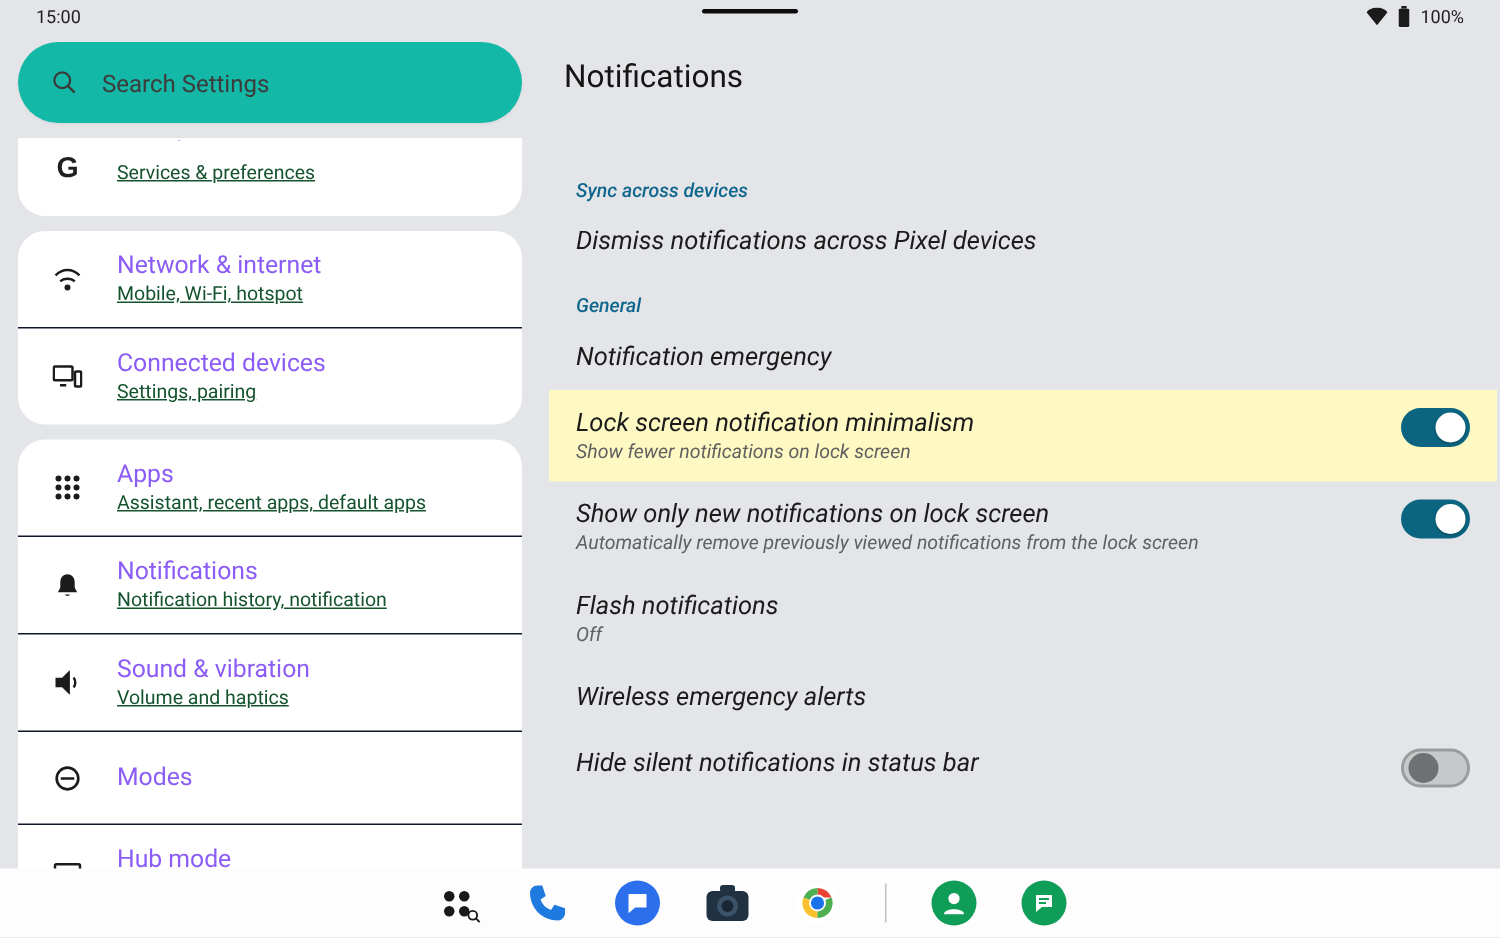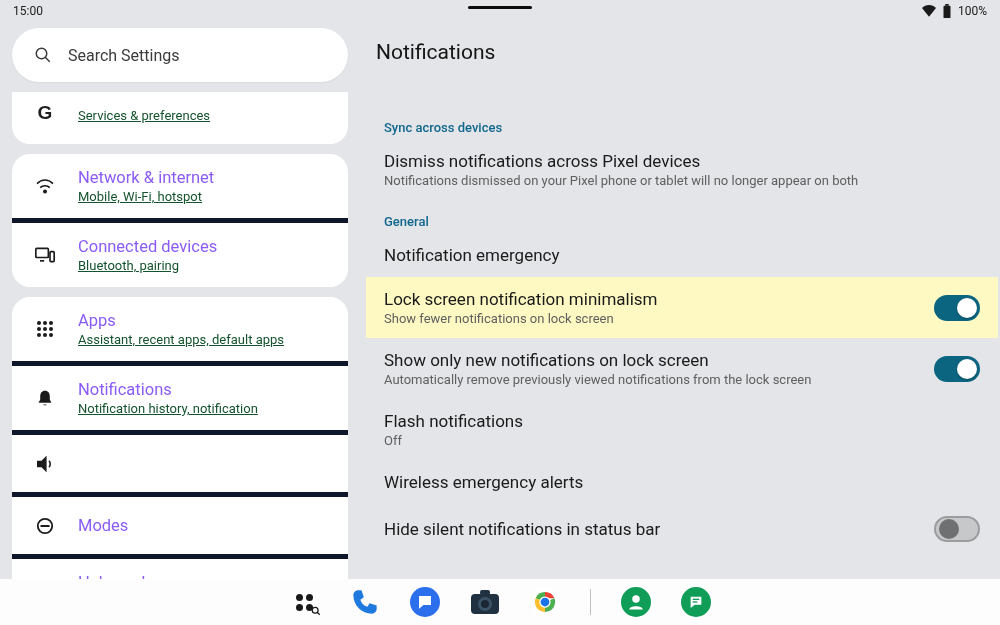--- a/index.html
+++ b/index.html
@@ -1,43 +1,43 @@
 <!DOCTYPE html>
 <html><head>
 <meta charset="utf-8">
 <style>
   * { box-sizing: border-box; margin: 0; padding: 0; font-family: Roboto, "Segoe UI", Arial, sans-serif; }
   html, body { width: 1000px; height: 625px; overflow: hidden; background: #e3e5e8; color: #1b1b1b; }
   .screen { width: 1000px; height: 625px; position: relative; display: flex; flex-direction: column; }
-  .statusbar { height: 22px; display: flex; align-items: center; padding: 0 13px; font-size: 12px; color: #202020; }
+  .statusbar { height: 22px; display: flex; align-items: center; padding: 0 24px; font-size: 12px; color: #202020; }
   .statusbar .right { margin-left: auto; display: flex; align-items: center; gap: 6px; }
   .handle { position: absolute; top: 6px; left: 50%; transform: translateX(-50%); width: 64px; height: 3px; background: #0b0b0b; border-radius: 2px; }
   .content { flex: 1; display: flex; min-height: 0; }
 
   
   .left { width: 360px; padding: 6px 12px 0 12px; display: flex; flex-direction: column; gap: 10px; }
-  .search { background: #ffffff; border-radius: 28px; height: 54px; display: flex; align-items: center; padding: 0 22px; box-shadow: 0 1px 2px rgba(0,0,0,.05); gap: 16px; }
+  .search { background: #14b8a6; border-radius: 28px; height: 54px; display: flex; align-items: center; padding: 0 22px; box-shadow: 0 1px 2px rgba(0,0,0,.05); gap: 16px; }
   .search span { font-size: 16px; color: #3c3c3c; }
   .list-scroll { flex: 1; display: flex; flex-direction: column; gap: 10px; overflow: hidden; }
   .card { background: #fff; border-radius: 18px; overflow: hidden; }
   .item { display: flex; align-items: center; gap: 22px; padding: 14px 22px; min-height: 62px; }
-  .item + .item { border-top: 5px solid #0f172a; }
+  .item + .item { border-top: 1px solid #0f172a; }
   .item.single { min-height: 62px; }
   .item.sel {  }
   .item .ico { width: 22px; display: flex; justify-content: center; color: #1f1f1f; }
   .item .txt .t { font-size: 16.5px; color: #8b5cf6; }
   .item .txt .s { font-size: 13px; color: #14532d; margin-top: 2px; text-decoration: underline; }
   .google-card { background:#fff; border-radius: 0 0 18px 18px; position:relative; }
   .google-card .item { padding-top:4px; padding-bottom:14px; min-height:52px; }
 
   
   .right-pane { flex: 1; background: #e3e5e8; display: flex; flex-direction: column; padding-left: 6px; }
   .page-title { font-size: 21px; font-weight: 400; color: #151515; padding: 18px 10px 16px 10px; }
-  .settings-scroll { flex: 1; overflow: hidden; padding-right: 2px; }
-  .row { padding: 12px 18px; display: flex; align-items: center; gap: 14px; }
+  .settings-scroll { flex: 1; overflow: hidden; padding-right: 2px; font-style: italic; }
+  .row { padding: 12px 18px; display: flex; align-items: flex-start; gap: 14px; }
   .row.highlight { background: #fef9c3; }
   .row .rt { flex: 1; }
   .row .t { font-size: 17px; color: #1b1b1b; }
   .row .s { font-size: 13px; color: #5f6060; margin-top: 2px; }
   .sec-header { padding: 14px 18px 4px 18px; font-size: 13px; font-weight: 500; color: #10678d; }
   .cut-top { height: 26px; overflow: hidden; }
   .cut-top .row { transform: translateY(-50px); }
 
   
   .toggle { width: 46px; height: 26px; border-radius: 13px; position: relative; flex-shrink: 0; }
@@ -122,21 +122,21 @@
           <div class="item">
             <div class="ico">
                 <svg width="20" height="16" viewBox="0 0 24 18" fill="none" stroke="#1b1b1b" stroke-width="2">
                   <rect x="1" y="1" width="15" height="11" rx="1"></rect>
                   <rect x="18" y="5" width="5" height="12" rx="1"></rect>
                   <line x1="6" y1="16" x2="11" y2="16"></line>
                 </svg>
               </div>
             <div class="txt">
                 <div class="t">Connected devices</div>
-                <div class="s">Bluetooth, pairing</div>
+                <div class="s">Settings, pairing</div>
               </div>
           </div>
         </div>
 
         <div class="card">
           <div class="item">
             <div class="ico">
                 <svg width="18" height="18" viewBox="0 0 18 18" fill="#1b1b1b">
                   <circle cx="3" cy="3" r="2"></circle>
                   <circle cx="9" cy="3" r="2"></circle>
@@ -166,20 +166,24 @@
                 <div class="s">Notification history, notification</div>
               </div>
           </div>
           <div class="item">
             <div class="ico">
                 <svg width="20" height="16" viewBox="0 0 24 20" fill="none" stroke="#1b1b1b" stroke-width="2">
                   <path d="M3 7 L3 13 L8 13 L13 18 L13 2 L8 7 Z" fill="#1b1b1b"></path>
                   <path d="M17 6 C19 8 19 12 17 14"></path>
                 </svg>
               </div>
+            <div class="txt">
+                <div class="t">Sound &amp; vibration</div>
+                <div class="s">Volume and haptics</div>
+              </div>
           </div>
           <div class="item single">
             <div class="ico">
                 <svg width="18" height="18" viewBox="0 0 20 20" fill="none" stroke="#1b1b1b" stroke-width="2">
                   <circle cx="10" cy="10" r="8"></circle>
                   <line x1="5" y1="10" x2="15" y2="10"></line>
                 </svg>
               </div>
             <div class="txt">
                 <div class="t">Modes</div>
@@ -210,21 +214,20 @@
             
             
           </div>
         </div>
 
         <div class="sec-header">Sync across devices</div>
 
         <div class="row">
           <div class="rt">
             <div class="t">Dismiss notifications across Pixel devices</div>
-            <div class="s">Notifications dismissed on your Pixel phone or tablet will no longer appear on both</div>
           </div>
         </div>
 
         <div class="sec-header">General</div>
 
         <div class="row">
           <div class="rt">
               <div class="t">Notification emergency</div>
             </div>
         </div>

